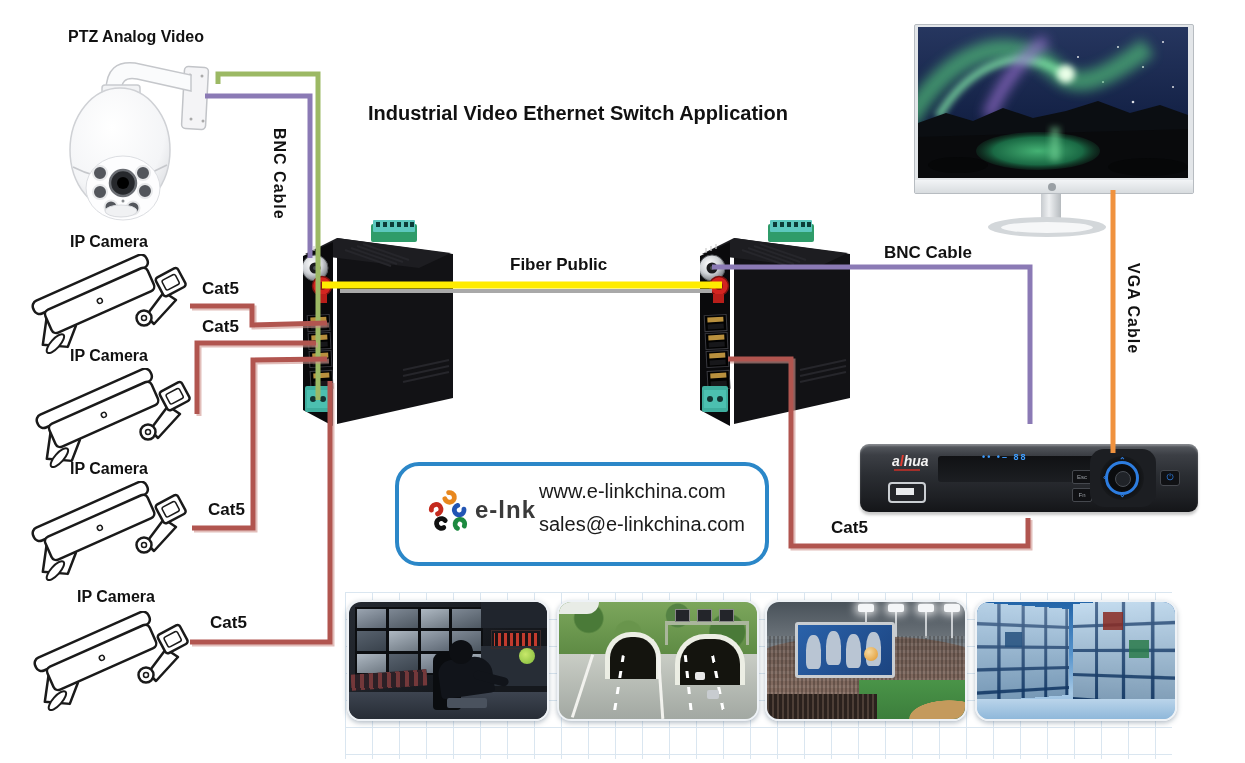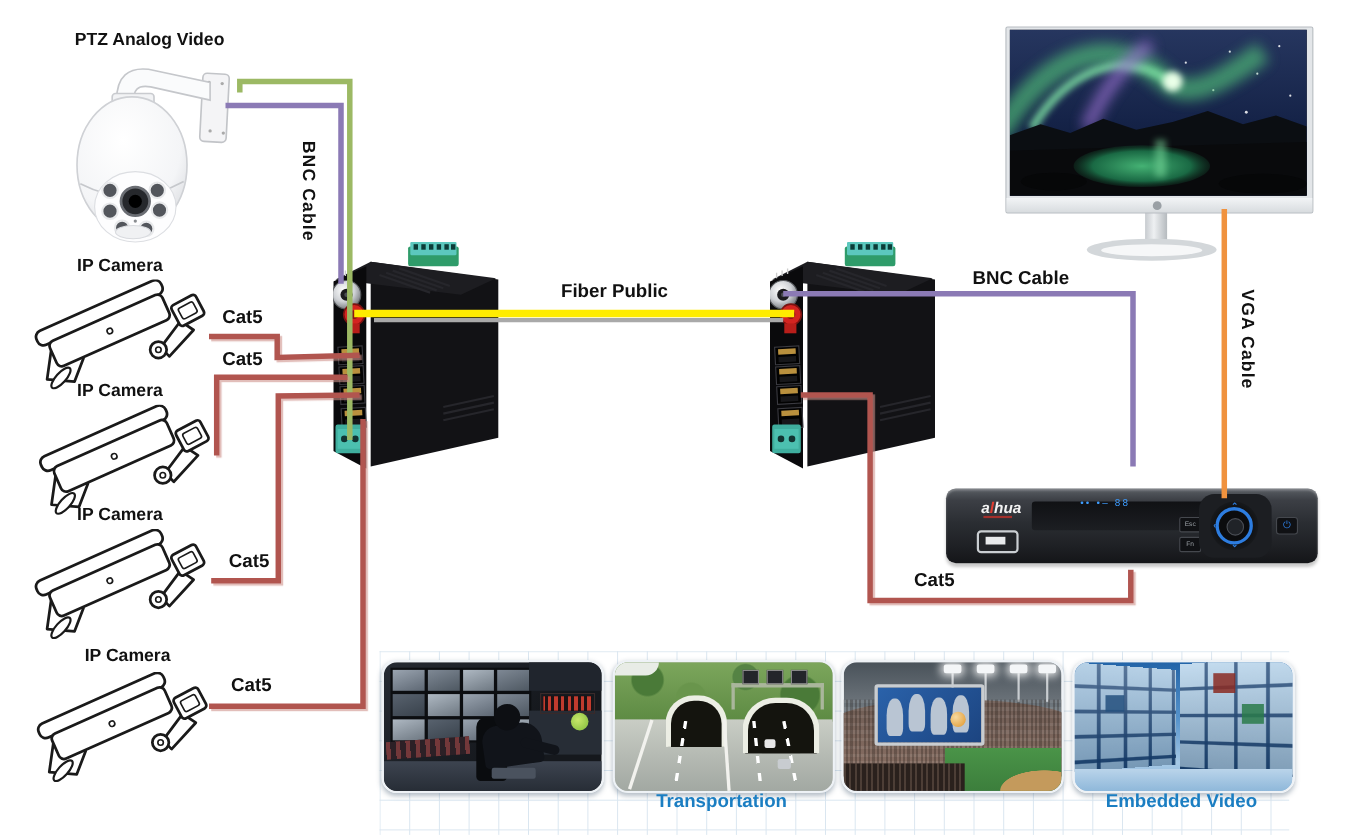--- a/index.html
+++ b/index.html
@@ -24,21 +24,21 @@
 #stand-base{left:988px;top:217px;width:118px;height:20px;background:#d3d7da;border-radius:50%;z-index:9;}
 #stand-base .hole{position:absolute;left:13px;top:5px;width:92px;height:11px;background:#f6f7f8;border-radius:50%;}
 
 #dvr{left:860px;top:444px;width:338px;height:68px;background:linear-gradient(180deg,#5a5e64 0%,#3c3f45 16%,#2b2e33 45%,#1e2024 78%,#141518 100%);border-radius:9px;box-shadow:inset 0 2px 2px rgba(255,255,255,.28),0 3px 3px rgba(0,0,0,.22);}
 #dvr .logo{position:absolute;left:32px;top:9px;font-style:italic;font-weight:bold;font-size:14px;color:#f2f2f2;}
 #dvr .logo .red{color:#e03c31;}
 #dvr .redline{position:absolute;left:34px;top:25px;width:26px;height:2px;background:#c03028;opacity:.8;}
 #dvr .usb{position:absolute;left:28px;top:38px;width:34px;height:17px;border:2px solid #caced2;border-radius:4px;background:#222428;}
 #dvr .usb .plug{position:absolute;left:6px;top:4px;width:18px;height:7px;background:#e8eaec;}
 #dvr .disp{position:absolute;left:78px;top:12px;width:182px;height:26px;background:linear-gradient(#101114,#1c1e22);border-radius:3px;}
-#dvr .leds{position:absolute;left:122px;top:8px;color:#3e9dff;font-size:9px;letter-spacing:2px;font-weight:normal;}
+#dvr .leds{position:absolute;left:122px;top:8px;color:#3e9dff;font-size:9px;letter-spacing:2px;font-weight:bold;}
 #dvr .btn{position:absolute;width:18px;height:12px;background:#101114;border:1px solid #45484e;border-radius:2px;color:#9ba0a6;font-size:6px;text-align:center;line-height:12px;}
 #dvr .navpanel{position:absolute;left:230px;top:5px;width:66px;height:58px;background:#1c1e22;border-radius:14px;}
 #dvr .nav{position:absolute;left:240px;top:12px;width:44px;height:44px;border-radius:50%;background:radial-gradient(circle,#0b0c0e 40%,#17191c 70%);}
 #dvr .ring{position:absolute;left:5px;top:5px;width:28px;height:28px;border:3px solid #2d7de0;border-radius:50%;}
 #dvr .ctr{position:absolute;left:15px;top:15px;width:14px;height:14px;border-radius:50%;background:#202328;border:1px solid #4a4e55;}
 #dvr .arr{position:absolute;color:#2d7de0;font-size:8px;font-weight:bold;}
 #dvr .pwr{position:absolute;left:300px;top:26px;width:18px;height:14px;background:#101114;border:1px solid #45484e;border-radius:3px;color:#2d7de0;font-size:9px;text-align:center;line-height:13px;}
 
 #elink{left:395px;top:462px;width:366px;height:96px;border:4px solid var(--logo-border-blue);border-radius:24px;background:#fff;z-index:20;}
 #elink .brand{position:absolute;left:76px;top:30px;font-size:24px;font-weight:bold;color:#3a3a3a;letter-spacing:1px;}
@@ -98,20 +98,21 @@
 #c4 .wallL{position:absolute;left:3px;top:7px;width:89px;height:86px;transform:perspective(260px) rotateY(24deg);transform-origin:right center;background-color:#9ec1de;background-image:linear-gradient(rgba(255,255,255,.25),rgba(0,30,60,.25)),repeating-linear-gradient(90deg,transparent 0 19px,rgba(20,60,110,.9) 19px 22px),repeating-linear-gradient(transparent 0 17px,rgba(20,60,110,.9) 17px 20px);}
 #c4 .wallR{position:absolute;left:96px;top:2px;width:99px;height:95px;transform:perspective(260px) rotateY(-22deg);transform-origin:left center;background-color:#b4d2ea;background-image:linear-gradient(rgba(255,255,255,.2),rgba(0,30,60,.3)),repeating-linear-gradient(90deg,transparent 0 23px,rgba(20,60,110,.9) 23px 26px),repeating-linear-gradient(transparent 0 21px,rgba(20,60,110,.9) 21px 24px);}
 #c4 .tileA{position:absolute;opacity:.85;}
 #c4 .floor{position:absolute;left:0;top:97px;width:198px;height:20px;background:linear-gradient(#bad4ea,#8fb8da);}
 </style>
 </head>
 <body>
 
 <div id="canvas">
 
+  <div id="title">Industrial Video Ethernet Switch Application</div>
 
   <svg class="dev" style="left:55px;top:55px;" width="170" height="185" viewBox="0 0 170 185">
     <defs>
       <radialGradient id="domeGrad" cx="42%" cy="32%" r="78%">
         <stop offset="0%" stop-color="#ffffff"></stop>
           <stop offset="68%" stop-color="#f4f5f7"></stop>
           <stop offset="100%" stop-color="#d6d8dc"></stop>
       </radialGradient>
     </defs>
     <rect x="128" y="12" width="24" height="62" rx="4" fill="#f4f4f6" stroke="#c2c4c8" stroke-width="1.5" transform="rotate(3 140 43)"></rect>
@@ -306,20 +307,34 @@
       <div class="ring"></div>
       <div class="ctr"></div>
       <div class="arr" style="left:19px;top:0px;">⌃</div>
       <div class="arr" style="left:19px;top:34px;">⌄</div>
       <div class="arr" style="left:3px;top:17px;">‹</div>
       <div class="arr" style="left:36px;top:17px;">›</div>
     </div>
     <div class="pwr">⏻</div>
   </div>
 
+  <div class="dev" id="elink">
+    <svg style="position:absolute;left:26px;top:22px;" width="52" height="50" viewBox="0 0 70 66">
+      <g fill="none" stroke-linecap="round" stroke-width="6.5">
+        <circle cx="33" cy="12" r="6.5" stroke="#e8871e" stroke-dasharray="29 12" transform="rotate(-100 33 12)"></circle>
+        <circle cx="15" cy="28" r="6.5" stroke="#c42a1e" stroke-dasharray="29 12" transform="rotate(170 15 28)"></circle>
+        <circle cx="46" cy="29" r="6.5" stroke="#2255b4" stroke-dasharray="29 12" transform="rotate(-10 46 29)"></circle>
+        <circle cx="22" cy="47" r="6.5" stroke="#101010" stroke-dasharray="29 12" transform="rotate(60 22 47)"></circle>
+        <circle cx="47" cy="48" r="6.5" stroke="#1d8a40" stroke-dasharray="29 12" transform="rotate(120 47 48)"></circle>
+      </g>
+    </svg>
+    <div class="brand">e-lnk</div>
+    <div class="site">www.e-linkchina.com</div>
+    <div class="mail">sales@e-linkchina.com</div>
+  </div>
 
   <div class="dev" id="strip">
     <div class="card" id="c1">
       <div class="wall">
           <div></div>
           <div></div>
           <div></div>
           <div></div>
           <div></div>
           <div></div>
@@ -384,22 +399,20 @@
       <div class="crowd"></div>
     </div>
     <div class="card" id="c4">
       <div class="wallL"></div>
       <div class="wallR"></div>
       <div class="floor"></div>
       <div class="tileA" style="left:126px;top:10px;width:20px;height:18px;background:#8a2a22;"></div>
       <div class="tileA" style="left:152px;top:38px;width:20px;height:18px;background:#2a7a4a;"></div>
       <div class="tileA" style="left:28px;top:30px;width:17px;height:15px;background:#24507e;"></div>
     </div>
-    <div class="applbl" style="left:212px;">Transportation</div>
-    <div class="applbl" style="left:630px;">Embedded Video</div>
   </div>
 
   <svg id="wires" width="1245" height="763">
     <defs>
       <filter id="catshadow" x="-20%" y="-20%" width="140%" height="140%">
         <feDropShadow dx="2" dy="2" stdDeviation="0" flood-color="#cf938c" flood-opacity="0.6"></feDropShadow>
       </filter>
     </defs>
     <polyline class="w-green" points="218,84 218,74 318,74 318,400"></polyline>
     <polyline class="w-purple" points="205,96 310,96 310,258"></polyline>

